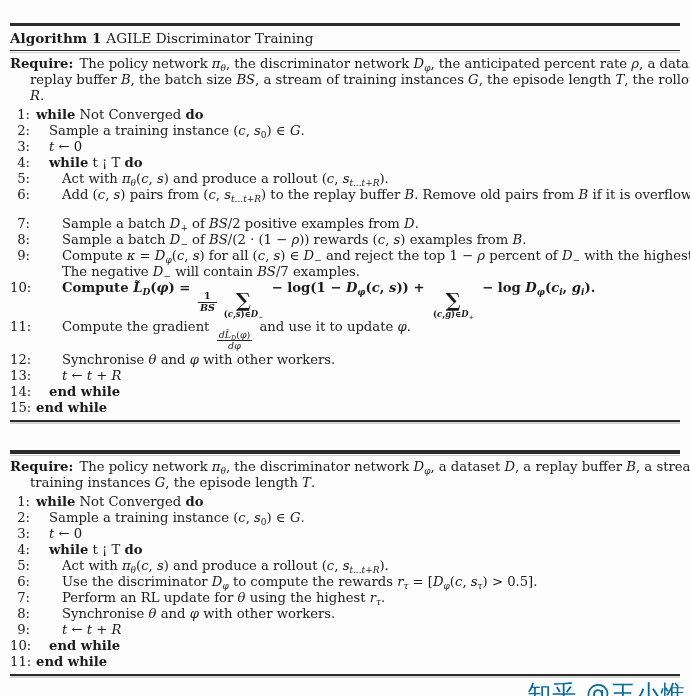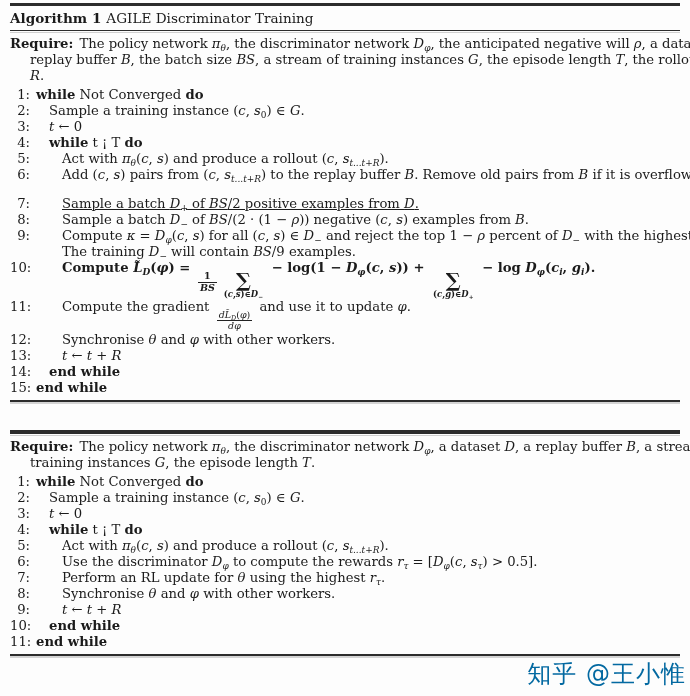--- a/index.html
+++ b/index.html
@@ -4,21 +4,21 @@
 <style>
   html,body{margin:0;padding:0;}
   body{
     width:690px;height:696px;
     background:#fdfdfd;
     font-family:"DejaVu Serif","Liberation Serif",serif;
     color:#1b1b1b;
     overflow:hidden;
   }
   .page{position:relative;width:670px;height:696px;padding:0 10px;box-sizing:content-box;}
-  .algorithm{margin-top:3px;}
+  .algorithm{margin-top:23px;}
   .algorithm.second{margin-top:28px;}
   .rule{background:#2c2c2c;width:100%;}
   .rule.thick{height:2.5px;}
   .rule.thin{height:1.6px;box-shadow:0 2px 0 rgba(120,120,120,.35);}
   .rule.end{height:1.8px;box-shadow:0 2px 0 rgba(150,150,150,.4);}
   .alg-title{font-size:13.6px;padding:4px 0 3px 0;line-height:17px;}
   .alg-title .lab{margin-right:5px;}
   .b{font-weight:bold;}
   .i{font-style:italic;}
   .require{font-size:13.2px;line-height:16px;padding:5px 0 3px 0;}
@@ -50,21 +50,21 @@
 
 <div class="page">
 
   <div class="algorithm">
     <div class="rule thick"></div>
     <div class="alg-title">
       <span class="b lab">Algorithm 1</span><span>AGILE Discriminator Training</span>
     </div>
     <div class="rule thin"></div>
     <div class="require">
-        <div class="req-line"><span class="b req-label">Require:</span><span>The policy network </span><span class="i">π</span><sub class="i">θ</sub><span>, the discriminator network </span><span class="i">D</span><sub class="i">φ</sub><span>, the anticipated negative will </span><span class="i">ρ</span><span>, a dataset </span></div>
+        <div class="req-line"><span class="b req-label">Require:</span><span>The policy network </span><span class="i">π</span><sub class="i">θ</sub><span>, the discriminator network </span><span class="i">D</span><sub class="i">φ</sub><span>, the anticipated percent rate </span><span class="i">ρ</span><span>, a dataset </span></div>
         <div class="req-line cont"><span>replay buffer </span><span class="i">B</span><span>, the batch size </span><span class="i">BS</span><span>, a stream of training instances </span><span class="i">G</span><span>, the episode length </span><span class="i">T</span><span>, the rollout length</span></div>
         <div class="req-line cont"><span class="i">R</span><span>.</span></div>
       </div>
     <div class="body">
         <div class="row">
           <span class="num">1:</span>
           <span class="stmt" style="padding-left: 0px;"><span class="b">while</span><span> Not Converged </span><span class="b">do</span></span>
         </div>
         <div class="row">
           <span class="num">2:</span>
@@ -81,33 +81,33 @@
         <div class="row">
           <span class="num">5:</span>
           <span class="stmt" style="padding-left: 26px;"><span>Act with </span><span class="i">π</span><sub class="i">θ</sub><span>(</span><span class="i">c</span><span>, </span><span class="i">s</span><span>) and produce a rollout (</span><span class="i">c</span><span>, </span><span class="i">s</span><sub class="i">t...t+R</sub><span>).</span></span>
         </div>
         <div class="row">
           <span class="num">6:</span>
           <span class="stmt" style="padding-left: 26px;"><span>Add (</span><span class="i">c</span><span>, </span><span class="i">s</span><span>) pairs from (</span><span class="i">c</span><span>, </span><span class="i">s</span><sub class="i">t...t+R</sub><span>) to the replay buffer </span><span class="i">B</span><span>. Remove old pairs from </span><span class="i">B</span><span> if it is overflowing.</span></span>
         </div>
         <div class="row gap">
           <span class="num">7:</span>
-          <span class="stmt" style="padding-left: 26px; text-decoration: underline;"><span>Sample a batch </span><span class="i">D</span><sub>+</sub><span> of </span><span class="i">BS</span><span>/2 positive examples from </span><span class="i">D</span><span>.</span></span>
+          <span class="stmt" style="padding-left: 26px;"><span>Sample a batch </span><span class="i">D</span><sub>+</sub><span> of </span><span class="i">BS</span><span>/2 positive examples from </span><span class="i">D</span><span>.</span></span>
         </div>
         <div class="row">
           <span class="num">8:</span>
-          <span class="stmt" style="padding-left: 26px;"><span>Sample a batch </span><span class="i">D</span><sub>−</sub><span> of </span><span class="i">BS</span><span>/(2 · (1 − </span><span class="i">ρ</span><span>)) negative (</span><span class="i">c</span><span>, </span><span class="i">s</span><span>) examples from </span><span class="i">B</span><span>.</span></span>
+          <span class="stmt" style="padding-left: 26px;"><span>Sample a batch </span><span class="i">D</span><sub>−</sub><span> of </span><span class="i">BS</span><span>/(2 · (1 − </span><span class="i">ρ</span><span>)) rewards (</span><span class="i">c</span><span>, </span><span class="i">s</span><span>) examples from </span><span class="i">B</span><span>.</span></span>
         </div>
         <div class="row">
           <span class="num">9:</span>
           <span class="stmt" style="padding-left: 26px;"><span>Compute </span><span class="i">κ</span><span> = </span><span class="i">D</span><sub class="i">φ</sub><span>(</span><span class="i">c</span><span>, </span><span class="i">s</span><span>) for all (</span><span class="i">c</span><span>, </span><span class="i">s</span><span>) ∈ </span><span class="i">D</span><sub>−</sub><span> and reject the top 1 − </span><span class="i">ρ</span><span> percent of </span><span class="i">D</span><sub>−</sub><span> with the highest </span></span>
         </div>
         <div class="row">
           <span class="num"></span>
-          <span class="stmt" style="padding-left: 26px;"><span>The training </span><span class="i">D</span><sub>−</sub><span> will contain </span><span class="i">BS</span><span>/9 examples.</span></span>
+          <span class="stmt" style="padding-left: 26px;"><span>The negative </span><span class="i">D</span><sub>−</sub><span> will contain </span><span class="i">BS</span><span>/7 examples.</span></span>
         </div>
         <div class="row">
           <span class="num">10:</span>
           <span class="stmt" style="padding-left: 26px; font-weight: bold;"><span>Compute </span><span class="i">L̃</span><sub class="i">D</sub><span>(</span><span class="i">φ</span><span>) = </span><span class="frac">
               <span class="fnum"><span>1</span></span>
               <span class="fden"><span class="i">BS</span></span>
             </span><span class="bigop">
               <span class="op">∑</span>
               <span class="under"><span>(</span><span class="i">c</span><span>,</span><span class="i">s</span><span>)∈</span><span class="i">D</span><sub>−</sub></span>
             </span><span> − log(1 − </span><span class="i">D</span><sub class="i">φ</sub><span>(</span><span class="i">c</span><span>, </span><span class="i">s</span><span>)) + </span><span class="bigop">

